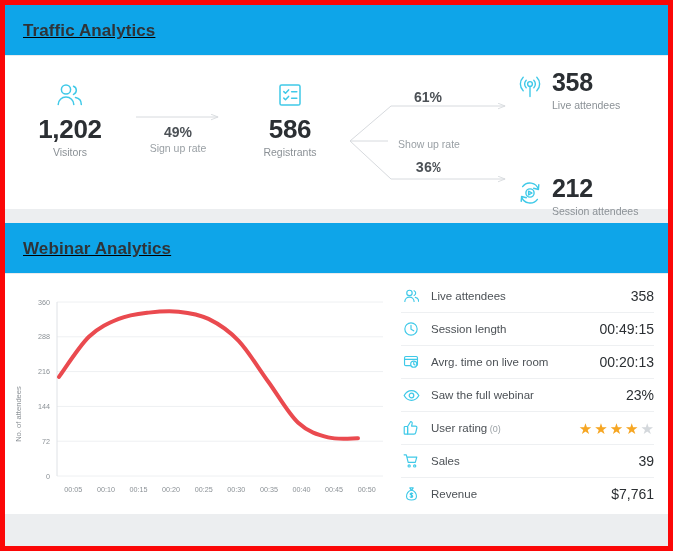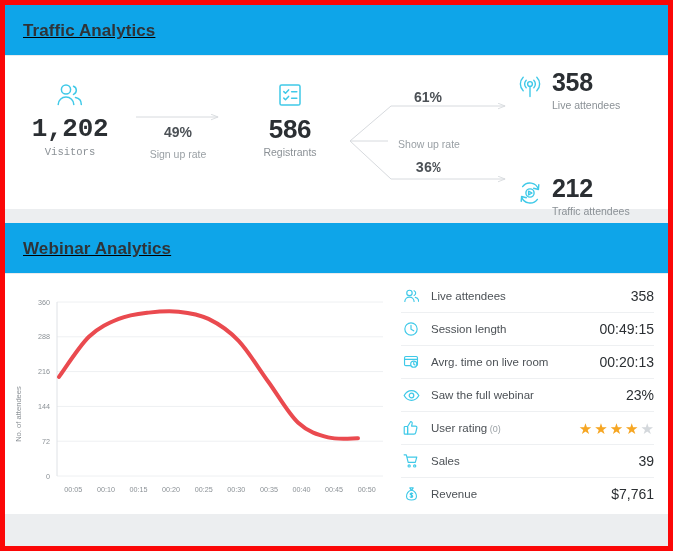--- a/index.html
+++ b/index.html
@@ -100,21 +100,21 @@
     pointer-events: none;
   }
   .arrow-pct {
     font-size: 14px;
     font-weight: bold;
     color: #4c5156;
   }
   .arrow-cap {
     font-size: 10.5px;
     color: #9aa0a5;
-    margin-top: 8px;
+    margin-top: 2px;
   }
   .funnel-svg {
     position: absolute;
     left: 0;
     top: 0;
     width: 673px;
     height: 153px;
   }
 
   
@@ -219,21 +219,21 @@
           </marker>
         </defs>
 
         <line x1="131" y1="61" x2="213" y2="61" stroke="#d7dade" stroke-width="1" marker-end="url(#ah)"></line>
 
         <path d="M345,85 L383,85 L383,85 M345,85 L386,50 L500,50" fill="none" stroke="#d7dade" stroke-width="1" marker-end="url(#ah)"></path>
 
         <path d="M345,85 L386,123 L500,123" fill="none" stroke="#d7dade" stroke-width="1" marker-end="url(#ah)"></path>
       </svg>
 
-      <div class="stat-block" style="left:20px; top:22px; width:90px;font-family:Liberation Mono, monospace;">
+      <div class="stat-block" style="left:20px; top:22px; width:90px;">
         <div class="stat-icon">
           <svg width="30" height="26" viewBox="0 0 30 26" fill="none" stroke="#3fc9e8" stroke-width="1.5" stroke-linecap="round" stroke-linejoin="round">
             <circle cx="11" cy="7.5" r="4.6"></circle>
             <path d="M3.2 22.5c0-4.3 3.5-7.4 7.8-7.4s7.8 3.1 7.8 7.4"></path>
             <path d="M18.5 4.2a4.4 4.4 0 0 1 0 8.2"></path>
             <path d="M20.5 15.6c3.4.6 5.8 3.4 5.8 6.9"></path>
           </svg>
         </div>
         <div class="stat-value">1,202</div>
         <div class="stat-label">Visitors</div>
@@ -293,21 +293,21 @@
             <path d="M21.4 9.3A9 9 0 0 0 5.6 6.6"></path>
             <path d="M4.6 16.7a9 9 0 0 0 15.8 2.7"></path>
             <path d="M21.8 4.6l-.4 4.9-4.7-1.2"></path>
             <path d="M4.2 21.4l.4-4.9 4.7 1.2"></path>
             <circle cx="13" cy="13" r="4.1"></circle>
             <path d="M11.6 11.1l3.4 1.9-3.4 1.9z"></path>
           </svg>
         </span>
         <span>
           <span class="sv" style="display:block;">212</span>
-          <span class="sl" style="display:block;">Traffic attendees</span>
+          <span class="sl" style="display:block;">Session attendees</span>
         </span>
       </div>
 
     </div>
   </section>
 
   <div id="gap-band"></div>
 
   <section class="panel">
     <div class="panel-head">

